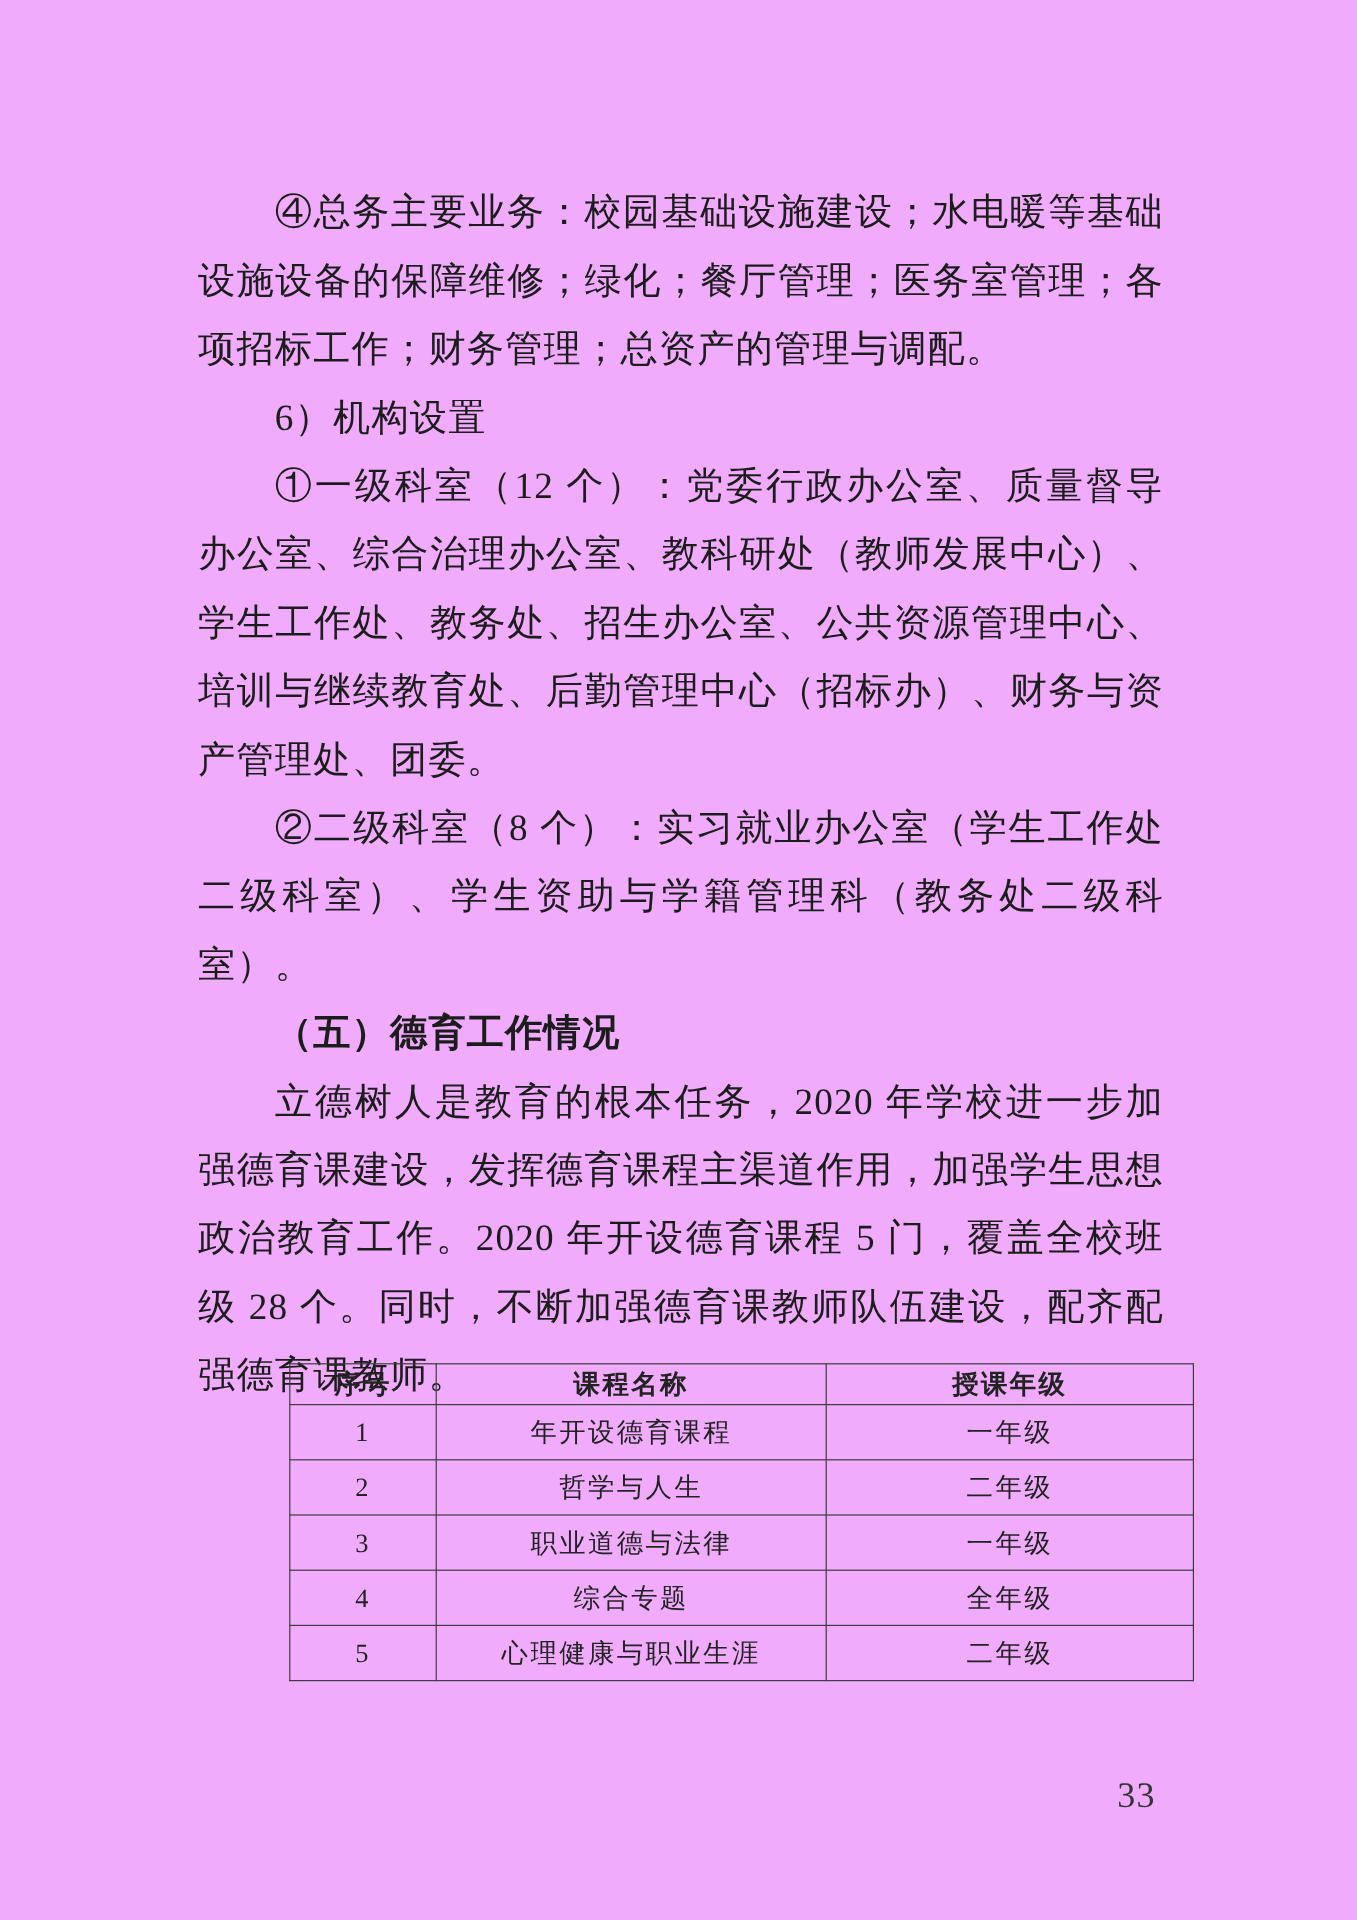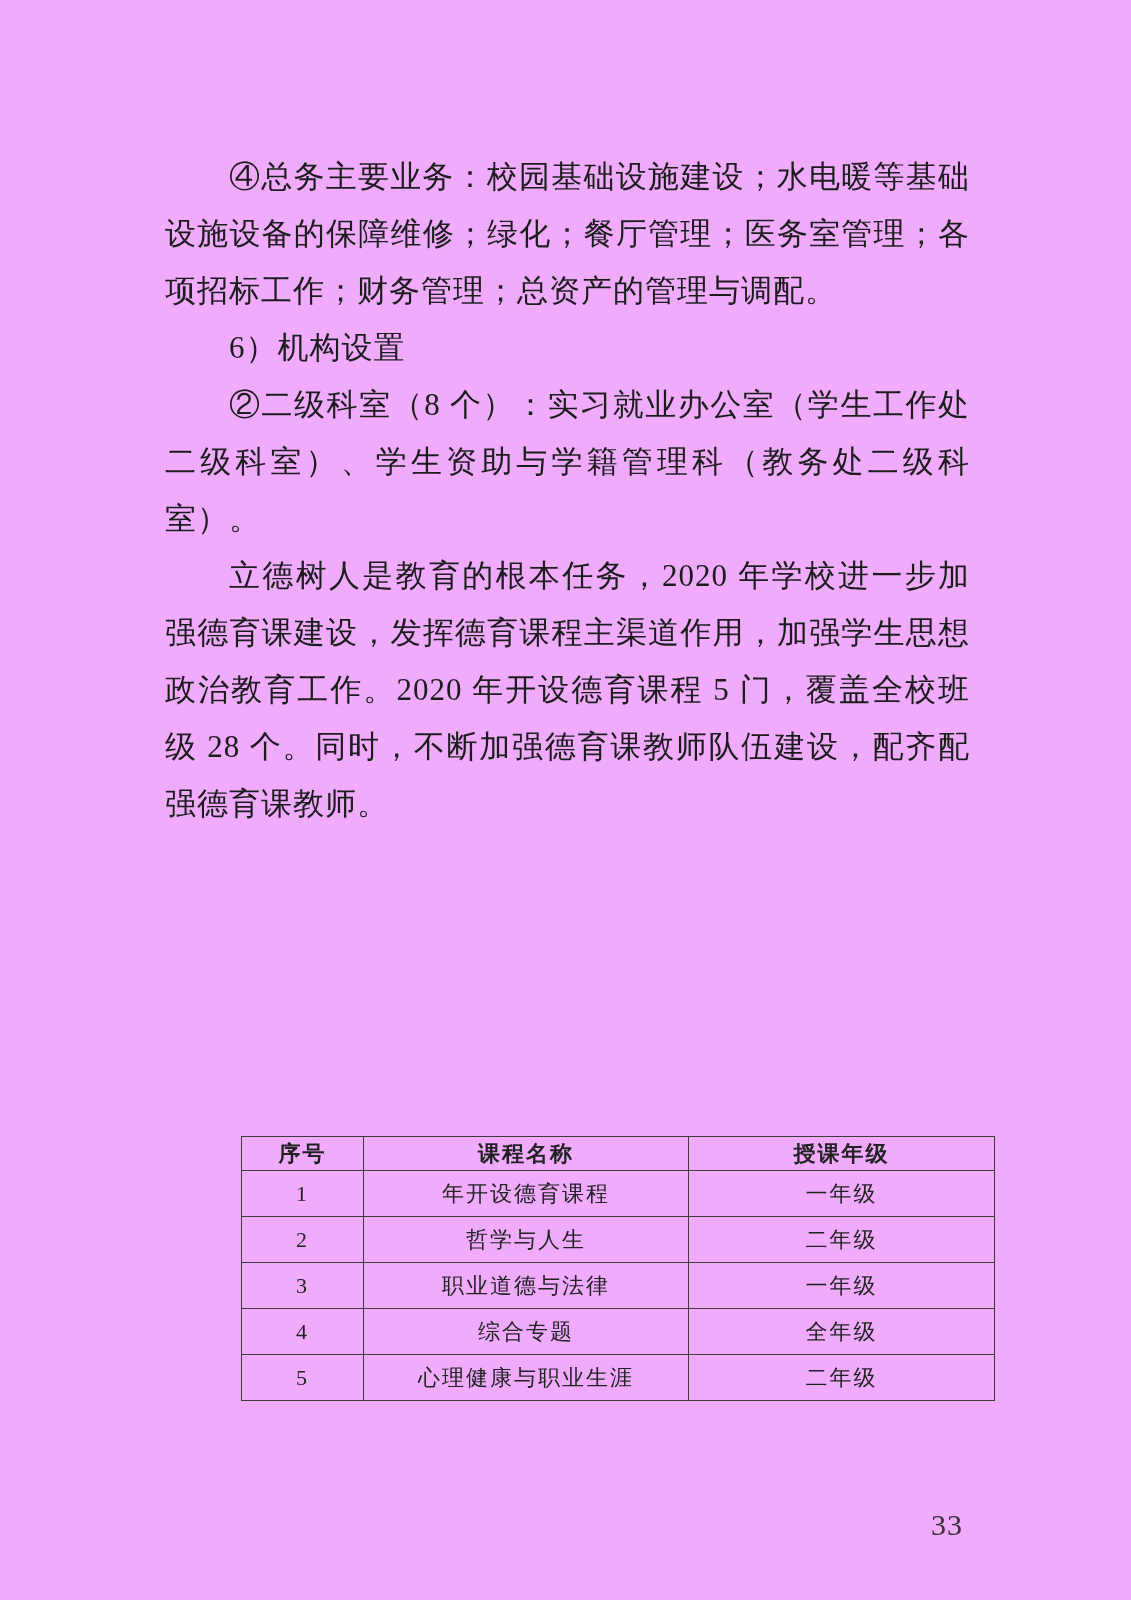--- a/index.html
+++ b/index.html
@@ -65,32 +65,33 @@
   }
   .page-number {
     position: absolute;
     left: 902px;
     top: 1480px;
     width: 90px;
     text-align: center;
     font-size: 30px;
     color: #333333;
     letter-spacing: 1px;
-    margin-top: 28px;
   }
 </style>
 </head>
 <body>
 
 <div class="page">
 
   <div class="content">
     <p>④总务主要业务：校园基础设施建设；水电暖等基础设施设备的保障维修；绿化；餐厅管理；医务室管理；各项招标工作；财务管理；总资产的管理与调配。</p>
     <p>6）机构设置</p>
+    <p>①一级科室（12 个）：党委行政办公室、质量督导办公室、综合治理办公室、教科研处（教师发展中心）、学生工作处、教务处、招生办公室、公共资源管理中心、培训与继续教育处、后勤管理中心（招标办）、财务与资产管理处、团委。</p>
     <p>②二级科室（8 个）：实习就业办公室（学生工作处二级科室）、学生资助与学籍管理科（教务处二级科室）。</p>
+    <p class="heading">（五）德育工作情况</p>
     <p>立德树人是教育的根本任务，2020 年学校进一步加强德育课建设，发挥德育课程主渠道作用，加强学生思想政治教育工作。2020 年开设德育课程 5 门，覆盖全校班级 28 个。同时，不断加强德育课教师队伍建设，配齐配强德育课教师。</p>
   </div>
 
   <div class="table-wrap">
     <table class="courses">
       <colgroup>
           <col style="width: 122px;">
           <col style="width: 325px;">
           <col style="width: 306px;">
         </colgroup>

